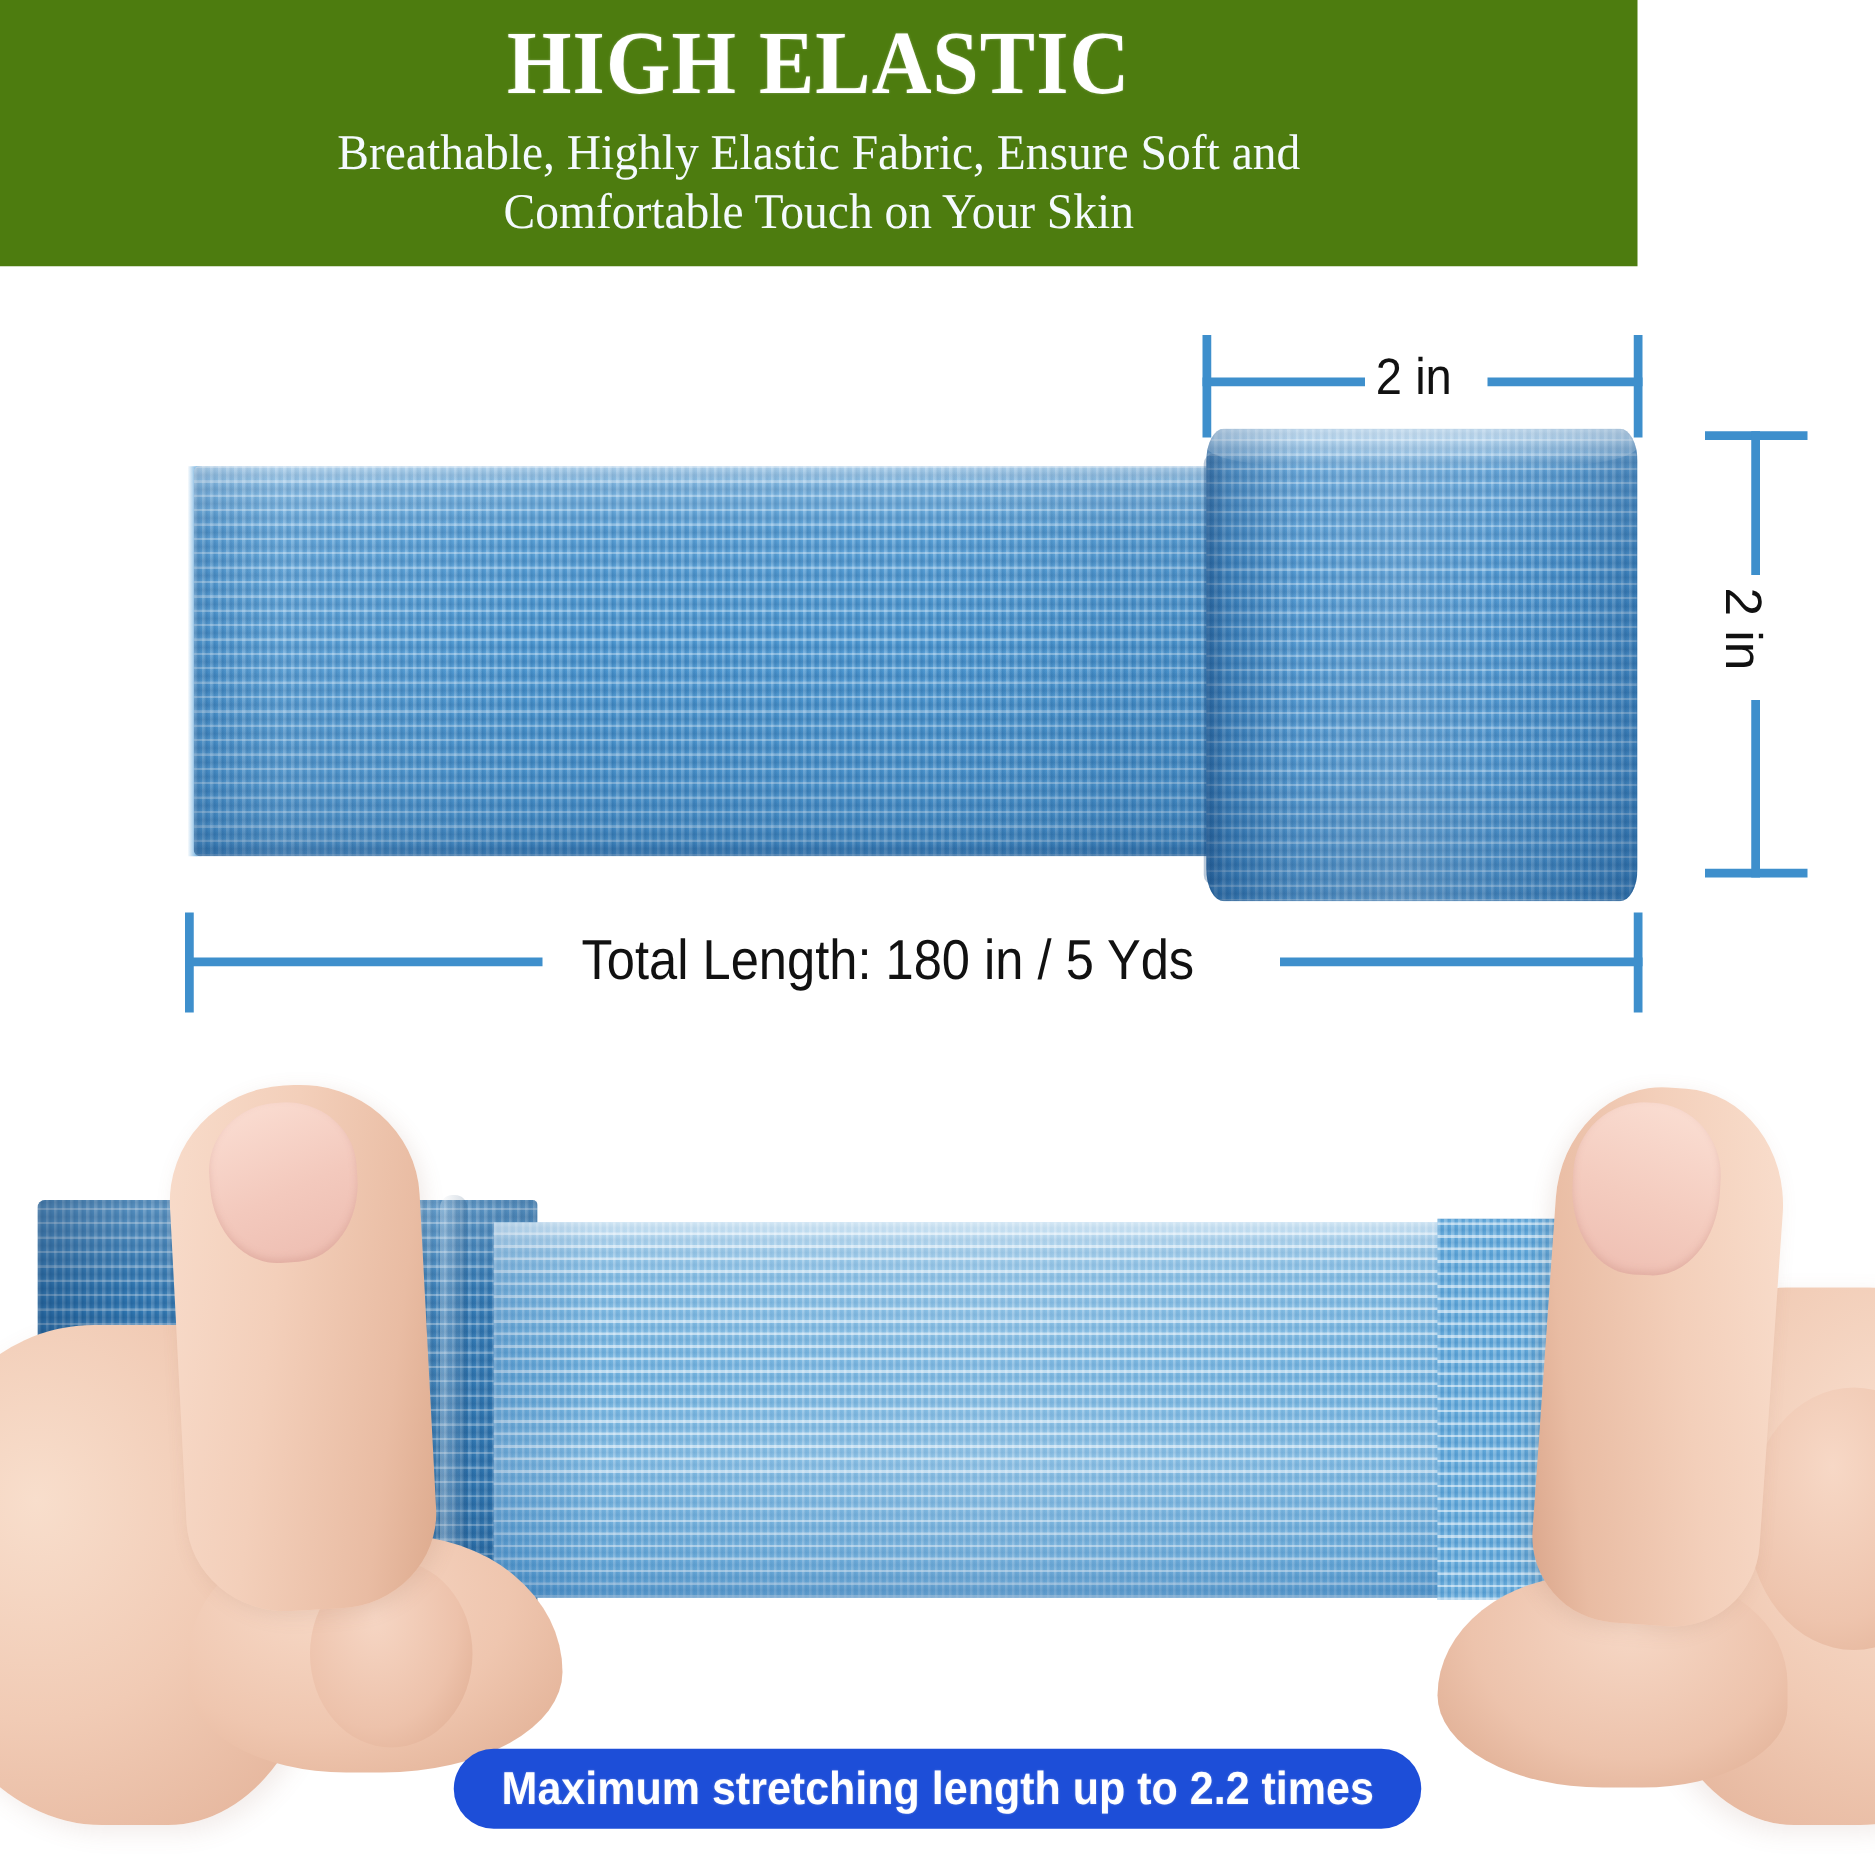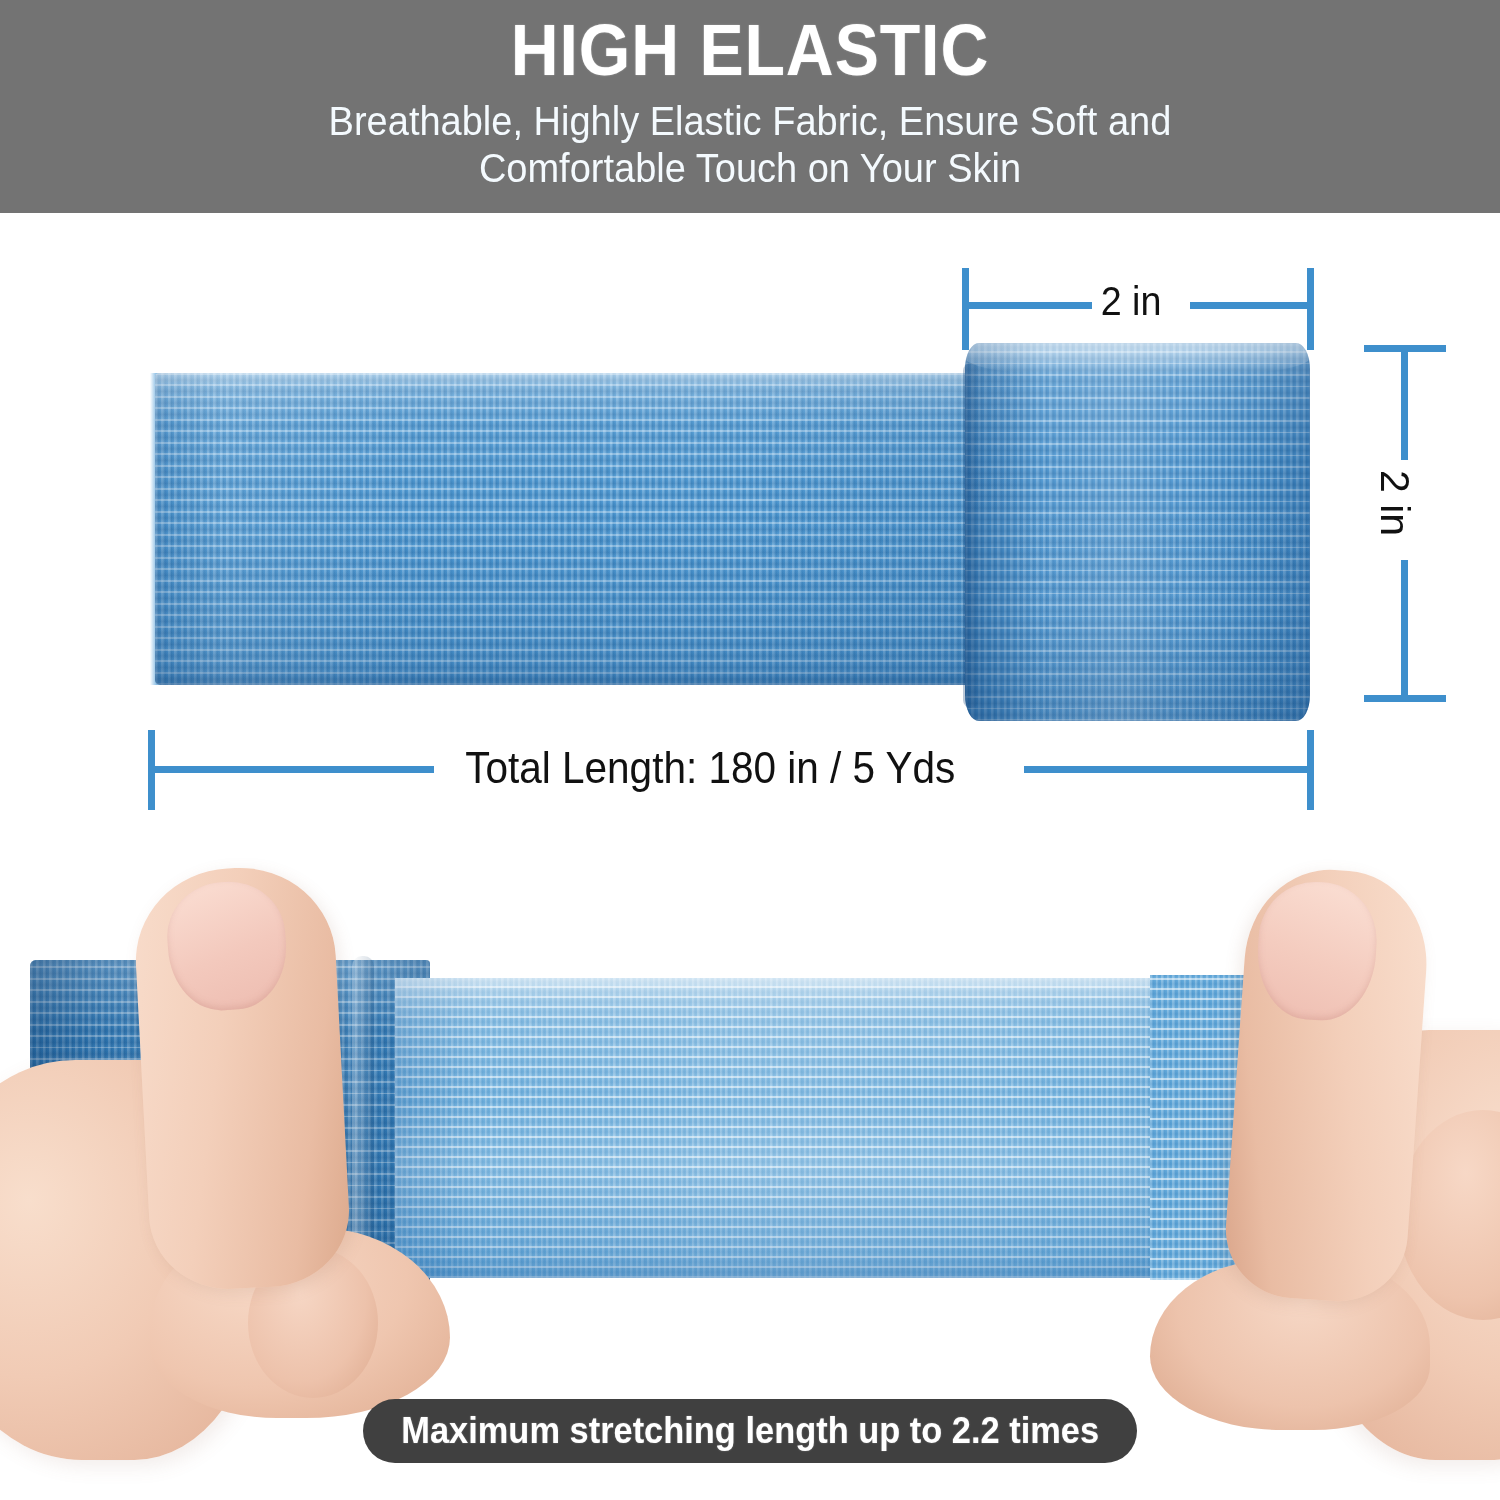--- a/index.html
+++ b/index.html
@@ -15,25 +15,26 @@
     width: 1500px;
     height: 1500px;
     overflow: hidden;
     background: #ffffff;
   }
 
   
   #header-band {
     position: absolute;
     left: 0; top: 0;
-    width: 1500px;
+    width: 1310px;
     height: 213px;
-    background: #737373;
+    background: #4d7c0f;
     text-align: center;
     overflow: hidden;
+    font-family: Liberation Serif, serif;
   }
   #header-title {
     font-size: 72px;
     font-weight: bold;
     color: #ffffff;
     letter-spacing: 1px;
     line-height: 1;
     margin-top: 14px;
     transform: scaleX(0.92);
     text-shadow: 0 0 2px rgba(255,255,255,0.35);
@@ -393,21 +394,21 @@
     border-radius: 46% 40% 44% 50% / 60% 54% 40% 46%;
     background: radial-gradient(ellipse at 55% 25%, #F6D7C5 0%, #EDC3AC 58%, #DBA78B 100%);
   }
 
   
   #caption-pill {
     position: absolute;
     left: 363px; top: 1399px;
     width: 774px;
     height: 64px;
-    background: #404040;
+    background: #1d4ed8;
     border-radius: 32px;
     display: flex;
     align-items: center;
     justify-content: center;
   }
   #caption-text {
     color: #ffffff;
     font-size: 37px;
     font-weight: bold;
     white-space: nowrap;

